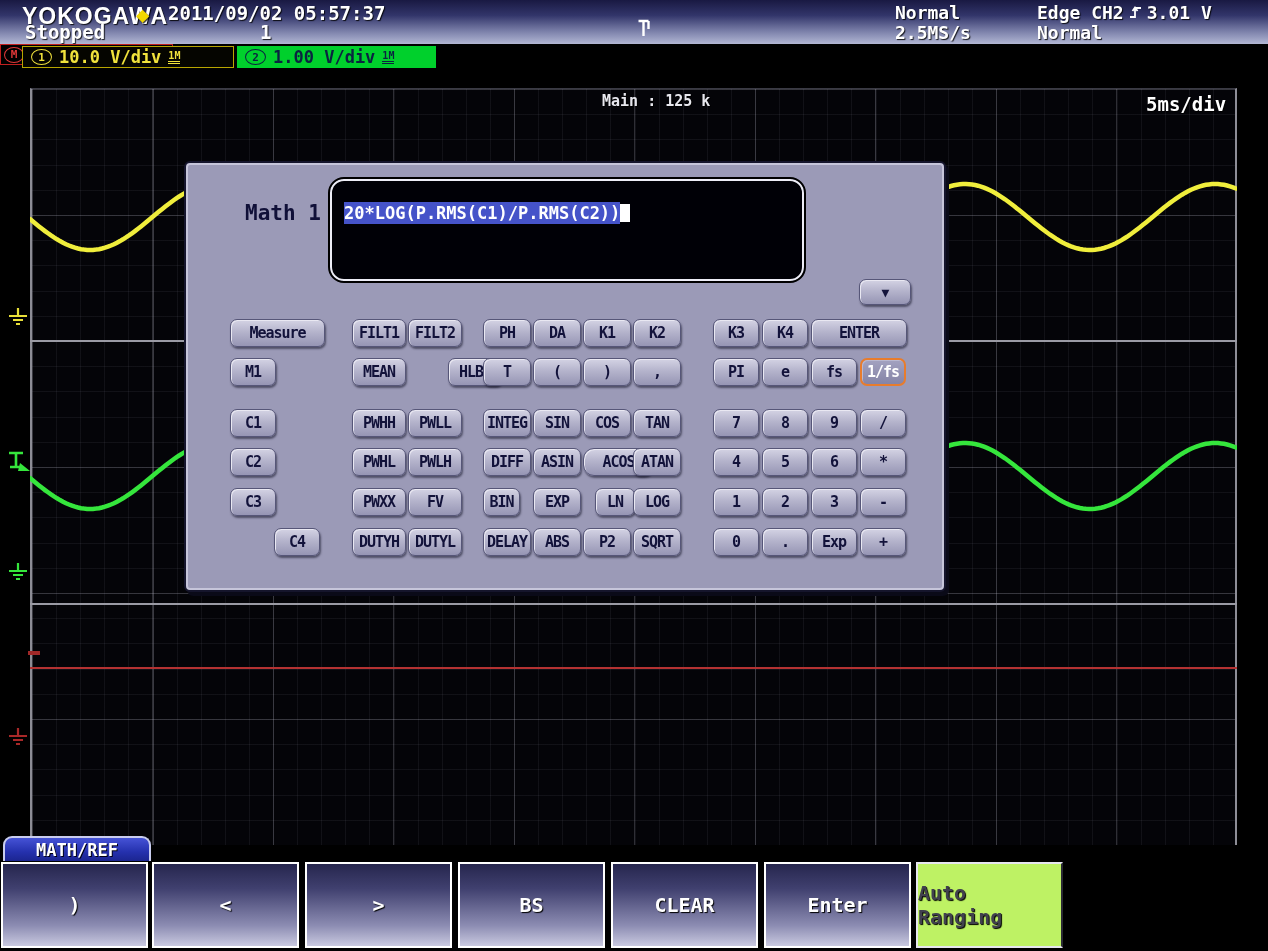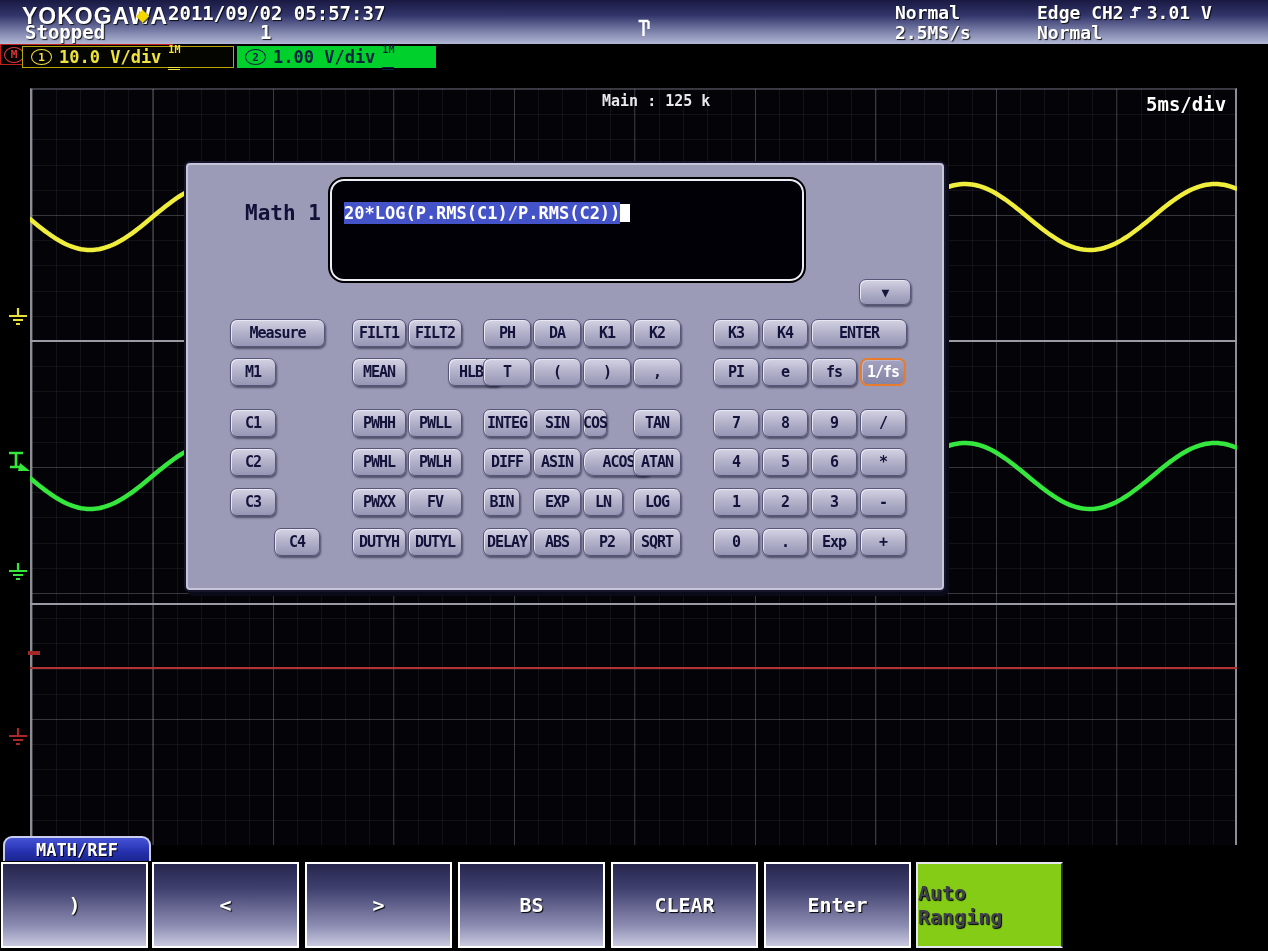--- a/index.html
+++ b/index.html
@@ -20,21 +20,21 @@
   #trig-line1{left:1037px;top:2px;font-size:18px;display:flex;align-items:center;gap:5px;}
   #trig-line2{left:1037px;top:22px;font-size:18px;}
   
   #chstrip{left:0;top:44px;width:1268px;height:28px;background:#000;}
   .chbox{position:absolute;top:2px;height:22px;display:flex;align-items:center;gap:7px;
          font-weight:bold;font-size:17px;padding:0 8px;box-sizing:border-box;}
   #ch1-box{left:22px;width:212px;background:#050500;border:1px solid #b8a600;color:#f0e23c;}
   #ch2-box{left:237px;width:199px;background:#00d02c;color:#0a2440;}
   .chnum{display:inline-flex;align-items:center;justify-content:center;width:19px;height:14px;
          border:1px solid currentColor;border-radius:50%;font-size:11px;line-height:1;}
-  .imp{font-size:10px;border-bottom:3px double currentColor;padding-bottom:12px;line-height:1;}
+  .imp{font-size:10px;border-bottom:3px double currentColor;padding-bottom:0px;line-height:1;}
   #userdef-box{left:833px;top:3px;width:173px;height:21px;border:1px solid #c02020;color:#e03838;
                display:flex;align-items:center;gap:5px;font-weight:bold;font-size:17px;padding:0 3px;box-sizing:border-box;}
   .mbadge{display:inline-flex;align-items:center;justify-content:center;width:18px;height:14px;
           border:1px solid #e03838;border-radius:50%;font-size:11px;line-height:1;}
   
   #grid{left:30px;top:88px;width:1207px;height:757px;background:#040408;
     border-left:2px solid #8d8d96;border-right:2px solid #8d8d96;border-top:1px solid #3a3a44;box-sizing:border-box;
     background-image:
       repeating-linear-gradient(to right, rgba(200,200,215,.22) 0 1px, transparent 1px 120.5px),
       repeating-linear-gradient(to bottom, rgba(200,200,215,.20) 0 1px, transparent 1px 126px),
@@ -67,21 +67,21 @@
   
   #tab{left:3px;top:836px;width:148px;height:25px;border:2px solid #c9cdee;border-bottom:none;
        border-radius:9px 9px 0 0;background:linear-gradient(#4553d6 0%,#2531ae 60%,#1b2590 100%);
        color:#fff;font-weight:bold;font-size:17px;display:flex;align-items:center;justify-content:center;
        box-sizing:border-box;text-shadow:1px 1px 0 #001;}
   #softkeys{left:0;top:861px;width:1268px;height:90px;background:#000;}
   .softkey{position:absolute;top:1px;width:147px;height:86px;border:2px solid #fff;box-sizing:border-box;
            background:linear-gradient(#26264e 0%,#40406f 30%,#8c8cb2 75%,#c9c9e0 100%);
            color:#fff;font-weight:bold;font-size:20px;display:flex;align-items:center;justify-content:center;
            text-shadow:1px 1px 1px #000;cursor:pointer;}
-  .softkey.disabled{background:#84cc16;color:#41414e;border-color:#e6e6ee;border-right-color:#2a2a33;cursor:default;}
+  .softkey.disabled{background:#bef264;color:#41414e;border-color:#e6e6ee;border-right-color:#2a2a33;cursor:default;}
 </style>
 </head>
 <body>
 
 <div id="screen">
 
   <div id="topbar" class="abs">
     <div id="brand" class="abs tb-txt">YOKOGAWA</div>
     <div id="brand-diamond" class="abs">◆</div>
     <div id="acq-status" class="abs tb-txt">Stopped</div>
@@ -183,21 +183,21 @@
         <div class="kbtn" style="left: 445px; top: 193px; width: 48px;">,</div>
         <div class="kbtn" style="left: 525px; top: 193px; width: 46px;">PI</div>
         <div class="kbtn" style="left: 574px; top: 193px; width: 46px;">e</div>
         <div class="kbtn" style="left: 623px; top: 193px; width: 46px;">fs</div>
         <div class="kbtn hl" style="left: 672px; top: 193px; width: 46px;">1/fs</div>
         <div class="kbtn" style="left: 42px; top: 244px; width: 46px;">C1</div>
         <div class="kbtn" style="left: 164px; top: 244px; width: 54px;">PWHH</div>
         <div class="kbtn" style="left: 220px; top: 244px; width: 54px;">PWLL</div>
         <div class="kbtn" style="left: 295px; top: 244px; width: 48px;">INTEG</div>
         <div class="kbtn" style="left: 345px; top: 244px; width: 48px;">SIN</div>
-        <div class="kbtn" style="left: 395px; top: 244px; width: 24px;">COS</div>
+        <div class="kbtn" style="left: 395px; top: 244px; width: 48px;">COS</div>
         <div class="kbtn" style="left: 445px; top: 244px; width: 48px;">TAN</div>
         <div class="kbtn" style="left: 525px; top: 244px; width: 46px;">7</div>
         <div class="kbtn" style="left: 574px; top: 244px; width: 46px;">8</div>
         <div class="kbtn" style="left: 623px; top: 244px; width: 46px;">9</div>
         <div class="kbtn" style="left: 672px; top: 244px; width: 46px;">/</div>
         <div class="kbtn" style="left: 42px; top: 283px; width: 46px;">C2</div>
         <div class="kbtn" style="left: 164px; top: 283px; width: 54px;">PWHL</div>
         <div class="kbtn" style="left: 220px; top: 283px; width: 54px;">PWLH</div>
         <div class="kbtn" style="left: 295px; top: 283px; width: 48px;">DIFF</div>
         <div class="kbtn" style="left: 345px; top: 283px; width: 48px;">ASIN</div>
@@ -205,21 +205,21 @@
         <div class="kbtn" style="left: 445px; top: 283px; width: 48px;">ATAN</div>
         <div class="kbtn" style="left: 525px; top: 283px; width: 46px;">4</div>
         <div class="kbtn" style="left: 574px; top: 283px; width: 46px;">5</div>
         <div class="kbtn" style="left: 623px; top: 283px; width: 46px;">6</div>
         <div class="kbtn" style="left: 672px; top: 283px; width: 46px;">*</div>
         <div class="kbtn" style="left: 42px; top: 323px; width: 46px;">C3</div>
         <div class="kbtn" style="left: 164px; top: 323px; width: 54px;">PWXX</div>
         <div class="kbtn" style="left: 220px; top: 323px; width: 54px;">FV</div>
         <div class="kbtn" style="left: 295px; top: 323px; width: 37px;">BIN</div>
         <div class="kbtn" style="left: 345px; top: 323px; width: 48px;">EXP</div>
-        <div class="kbtn" style="left: 395px; top: 323px; width: 40px;">LN</div>
+        <div class="kbtn" style="left: 407px; top: 323px; width: 40px;">LN</div>
         <div class="kbtn" style="left: 445px; top: 323px; width: 48px;">LOG</div>
         <div class="kbtn" style="left: 525px; top: 323px; width: 46px;">1</div>
         <div class="kbtn" style="left: 574px; top: 323px; width: 46px;">2</div>
         <div class="kbtn" style="left: 623px; top: 323px; width: 46px;">3</div>
         <div class="kbtn" style="left: 672px; top: 323px; width: 46px;">-</div>
         <div class="kbtn" style="left: 42px; top: 363px; width: 46px; margin-left: 44px;">C4</div>
         <div class="kbtn" style="left: 164px; top: 363px; width: 54px;">DUTYH</div>
         <div class="kbtn" style="left: 220px; top: 363px; width: 54px;">DUTYL</div>
         <div class="kbtn" style="left: 295px; top: 363px; width: 48px;">DELAY</div>
         <div class="kbtn" style="left: 345px; top: 363px; width: 48px;">ABS</div>

